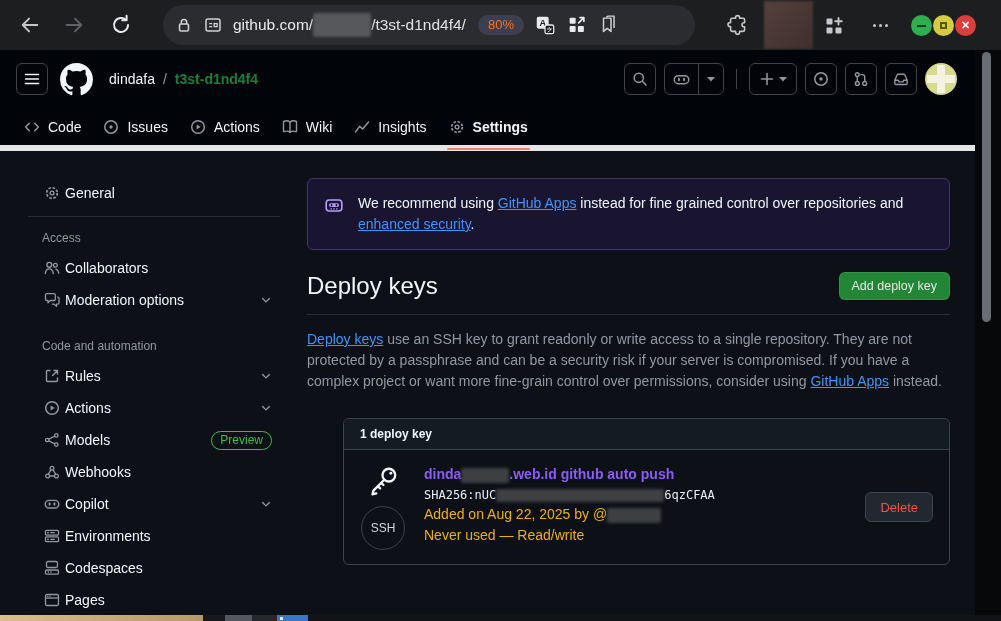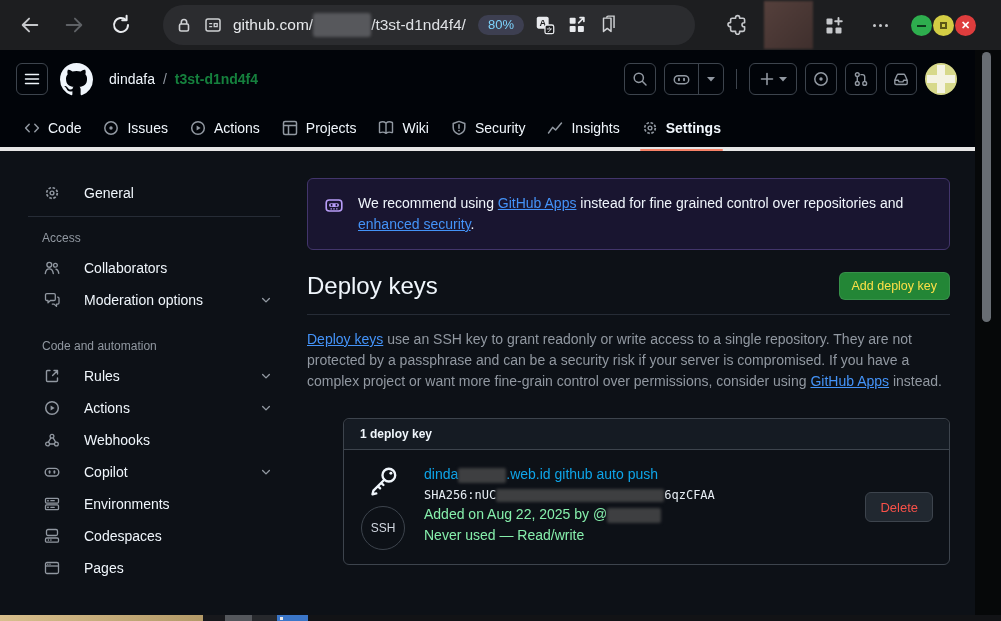--- a/index.html
+++ b/index.html
@@ -8,21 +8,21 @@
           font-family:"Liberation Sans",sans-serif;color:#f0f6fc;}
 
   
   .chrome{position:absolute;left:0;top:0;width:1001px;height:57px;background:#1d1e20;}
   .chrome .abs{position:absolute;display:flex;align-items:center;justify-content:center;}
   .icon-btn{background:none;border:none;padding:0;cursor:default;display:flex;align-items:center;justify-content:center;}
   .url-bar{position:absolute;left:163px;top:5px;width:532px;height:40px;border-radius:20px;
            background:#2b2c2f;display:flex;align-items:center;padding:0 12px;gap:10px;}
   .url-text{font-size:15.5px;color:#e8eaed;white-space:nowrap;display:flex;align-items:center;}
   .url-text .path{color:#dfe1e5;}
-  .zoom-badge{margin-left:2px;background:#3d3f51;color:#7dd3fc;font-size:13px;border-radius:12px;
+  .zoom-badge{margin-left:2px;background:#3d3f51;color:#f97316;font-size:13px;border-radius:12px;
               padding:2px 10px;line-height:16px;}
   .redact{display:inline-block;background:#57585c;border-radius:3px;filter:blur(1.5px);vertical-align:middle;}
   .redact-dark{display:inline-block;background:#3e3f41;border-radius:2px;filter:blur(1.5px);vertical-align:middle;}
   .chrome-avatar{position:absolute;left:764px;top:1px;width:49px;height:48px;
                  background:linear-gradient(135deg,#55403c,#3f2f2d);filter:blur(1px);}
   .dots{display:flex;gap:3px;}
   .dots i{width:3px;height:3px;border-radius:50%;background:#c6c8cb;}
   .winbtn{width:21px;height:21px;border-radius:50%;display:flex;align-items:center;justify-content:center;}
   .win-min{background:#2eae4e;} .win-min i{width:9px;height:2px;background:#0d3a1c;}
   .win-max{background:#d3cd44;} .win-max i{width:7px;height:7px;border:2px solid #5c5616;}
@@ -39,59 +39,59 @@
   .crumb .repo{color:#15803d;font-weight:600;text-decoration:none;}
   .gh-right{margin-left:auto;margin-right:28px;display:flex;align-items:center;gap:8px;}
   .split-btn{display:flex;align-items:stretch;border:1px solid #3d444d;border-radius:6px;height:32px;}
   .split-btn .seg{display:flex;align-items:center;justify-content:center;padding:0 8px;background:none;border:none;}
   .split-btn .seg+.seg{border-left:1px solid #3d444d;}
   .vdiv{width:1px;height:20px;background:#3d444d;margin:0 4px;}
   .gh-avatar{width:32px;height:32px;border-radius:50%;overflow:hidden;border:none;padding:0;background:none;}
 
   
   .repo-nav{position:absolute;left:0;top:108px;width:1001px;height:43px;background:#010409;
-            border-bottom:4px solid #e5e5e5;display:flex;align-items:center;padding:0 16px;gap:6px;}
+            border-bottom:6px solid #e5e5e5;display:flex;align-items:center;padding:0 16px;gap:6px;}
   .tab{position:relative;height:32px;display:flex;align-items:center;gap:8px;padding:0 8px;
        font-size:14px;color:#f0f6fc;background:none;border:none;}
   .tab.active{font-weight:600;}
   .tab.active::after{content:"";position:absolute;left:6px;right:6px;bottom:-7px;height:2px;
                      border-radius:2px;background:#f78166;}
 
   
   .page-body{position:absolute;left:0;top:151px;width:975px;height:470px;display:flex;}
   .sidebar{width:280px;padding:27px 0 0 28px;flex-shrink:0;}
-  .side-row{display:flex;align-items:center;gap:24px;height:30px;margin-bottom:2px;width:252px;
+  .side-row{display:flex;align-items:center;gap:5px;height:30px;margin-bottom:2px;width:252px;
             padding:0 8px 0 16px;border-radius:6px;font-size:14px;color:#f0f6fc;}
   .side-row .chev{margin-left:auto;}
   .side-row .side-badge{margin-left:auto;font-size:12px;color:#3fb950;border:1px solid #3fb950;
                         border-radius:999px;padding:0 8px;line-height:17px;}
   .side-div{border:none;border-top:1px solid #262c36;width:252px;margin:8px 0;}
   .side-label{font-size:12px;color:#9198a1;margin:14px 0 8px 14px;}
   .sec2{margin-top:24px;}
 
   .content{flex:1;padding:27px 25px 0 27px;}
   .banner{display:flex;gap:14px;background:#191530;border:1px solid #42356b;border-radius:6px;
           padding:14px 16px;font-size:14px;line-height:21px;color:#f0f6fc;}
   .banner a,.desc a{color:#4493f8;text-decoration:underline;}
   .head-row{display:flex;align-items:center;justify-content:space-between;margin-top:20px;}
   .page-title{font-size:24px;font-weight:400;line-height:32px;margin:0;color:#f0f6fc;}
-  .btn-green{background:#238636;color:#fde047;border:1px solid rgba(240,246,252,0.1);border-radius:6px;
+  .btn-green{background:#238636;color:#e5e5e5;border:1px solid rgba(240,246,252,0.1);border-radius:6px;
              height:28px;padding:0 12px;font-size:12.5px;font-weight:500;font-family:inherit;}
   .h-div{border:none;border-bottom:1px solid #262c36;margin:12px 0 0;}
   .desc{font-size:14px;line-height:21px;color:#9198a1;margin-top:14px;}
   .key-box{margin-top:26px;border:1px solid #3d444d;border-radius:6px;margin-left:36px;}
   .key-head{background:#151b23;border-bottom:1px solid #3d444d;border-radius:6px 6px 0 0;
             padding:8px 16px;font-size:12px;font-weight:600;color:#f0f6fc;}
   .key-row{display:flex;gap:18px;padding:14px 16px;}
   .key-left{width:46px;display:flex;flex-direction:column;align-items:center;gap:8px;flex-shrink:0;}
   .ssh-pill{font-size:12px;color:#d1d7e0;border:1px solid #3d444d;border-radius:999px;padding:12px 9px;line-height:18px;}
   .key-mid{display:flex;flex-direction:column;}
-  .key-title{font-size:14px;font-weight:400;line-height:20px;color:#0ea5e9;}
+  .key-title{font-size:14px;font-weight:700;line-height:20px;color:#8b5cf6;}
   .key-fp{font-family:"DejaVu Sans Mono",monospace;font-size:12px;line-height:18px;color:#e6edf3;margin-top:2px;}
-  .key-sub{font-size:14px;line-height:21px;color:#86efac;}
+  .key-sub{font-size:14px;line-height:21px;color:#eab308;}
   .btn-danger{margin-left:auto;align-self:center;background:#212830;border:1px solid #3d444d;border-radius:6px;
               height:30px;padding:0 14px;color:#f85149;font-size:13px;font-weight:500;font-family:inherit;}
 
   
   .v-scroll{position:absolute;left:975px;top:50px;width:26px;height:565px;background:#060809;}
   .v-thumb{position:absolute;left:7px;top:2px;width:9px;height:270px;background:#686d73;border-radius:5px;}
   .bottom-strip{position:absolute;left:0;bottom:0;width:1001px;height:6px;background:#121316;}
   .bottom-strip .seg{position:absolute;top:0;height:6px;}
 </style>
 </head>
@@ -286,38 +286,23 @@
     </button>
     <button class="tab">
       <svg width="16" height="16" viewBox="0 0 16 16">
           <circle cx="8" cy="8" r="6.3" fill="none" stroke="#9198a1" stroke-width="1.5"></circle>
           <path d="M6.6 5.6v4.8L10.6 8z" fill="#9198a1"></path>
         </svg>
       <span>Actions</span>
     </button>
     <button class="tab">
       <svg width="16" height="16" viewBox="0 0 16 16">
-          <rect x="1.5" y="1.5" width="13" height="13" rx="1.5" fill="none" stroke="#9198a1" stroke-width="1.5"></rect>
-          <path d="M1.5 5.5h13M6.5 5.5v9" stroke="#9198a1" stroke-width="1.5"></path>
-        </svg>
-      <span>Projects</span>
-    </button>
-    <button class="tab">
-      <svg width="16" height="16" viewBox="0 0 16 16">
           <path d="M8 3.1C6.3 1.7 3.6 1.6 1.7 2.5c-.2.1-.2.2-.2.4v9.3c0 .3.3.5.6.4 1.8-.7 4.2-.6 5.9.8 1.7-1.4 4.1-1.5 5.9-.8.3.1.6-.1.6-.4V2.9c0-.2 0-.3-.2-.4-1.9-.9-4.6-.8-6.3.6zM8 3.1v10.3" fill="none" stroke="#9198a1" stroke-width="1.4" stroke-linejoin="round"></path>
         </svg>
       <span>Wiki</span>
-    </button>
-    <button class="tab">
-      <svg width="16" height="16" viewBox="0 0 16 16">
-          <path d="M8 1.4 13.8 3.5v4c0 3.4-2.3 5.7-5.8 6.9C4.5 13.2 2.2 10.9 2.2 7.5v-4z" fill="none" stroke="#9198a1" stroke-width="1.5" stroke-linejoin="round"></path>
-          <path d="M8 4.8v3.4" stroke="#9198a1" stroke-width="1.5" stroke-linecap="round"></path>
-          <circle cx="8" cy="10.6" r="0.9" fill="#9198a1"></circle>
-        </svg>
-      <span>Security</span>
     </button>
     <button class="tab">
       <svg width="16" height="16" viewBox="0 0 16 16">
           <path d="M1.5 13 5.6 7.4l3 2.6 5.9-7" fill="none" stroke="#9198a1" stroke-width="1.5" stroke-linecap="round" stroke-linejoin="round"></path>
         </svg>
       <span>Insights</span>
     </button>
     <button class="tab active">
       <svg width="16" height="16" viewBox="0 0 16 16">
           <circle cx="8" cy="8" r="1.9" fill="none" stroke="#9198a1" stroke-width="1.4"></circle>
@@ -371,20 +356,30 @@
       </div>
       <div class="side-row">
         <svg width="16" height="16" viewBox="0 0 16 16">
             <circle cx="8" cy="8" r="6.3" fill="none" stroke="#9198a1" stroke-width="1.5"></circle>
             <path d="M6.6 5.6v4.8L10.6 8z" fill="#9198a1"></path>
           </svg>
         <span>Actions</span>
         <svg class="chev" width="12" height="12" viewBox="0 0 16 16">
             <path d="M3.5 6 8 10.5 12.5 6" fill="none" stroke="#9198a1" stroke-width="1.8" stroke-linecap="round" stroke-linejoin="round"></path>
           </svg>
+      </div>
+      <div class="side-row">
+        <svg width="16" height="16" viewBox="0 0 16 16">
+            <circle cx="3.2" cy="8" r="1.7" fill="none" stroke="#9198a1" stroke-width="1.3"></circle>
+            <circle cx="12.3" cy="3.4" r="1.7" fill="none" stroke="#9198a1" stroke-width="1.3"></circle>
+            <circle cx="12.3" cy="12.6" r="1.7" fill="none" stroke="#9198a1" stroke-width="1.3"></circle>
+            <path d="M4.8 7.2l5.9-3M4.8 8.8l5.9 3" stroke="#9198a1" stroke-width="1.3"></path>
+          </svg>
+        <span>Models</span>
+        <span class="side-badge">Preview</span>
       </div>
       <div class="side-row">
         <svg width="16" height="16" viewBox="0 0 16 16">
             <circle cx="3.6" cy="12" r="1.9" fill="none" stroke="#9198a1" stroke-width="1.3"></circle>
             <circle cx="12.4" cy="12" r="1.9" fill="none" stroke="#9198a1" stroke-width="1.3"></circle>
             <circle cx="8" cy="4.2" r="1.9" fill="none" stroke="#9198a1" stroke-width="1.3"></circle>
             <path d="M6.9 5.8 4.4 10.1M9.1 5.8l2.5 4.3M5.6 12h4.8" fill="none" stroke="#9198a1" stroke-width="1.3" stroke-linecap="round"></path>
           </svg>
         <span>Webhooks</span>
       </div>

